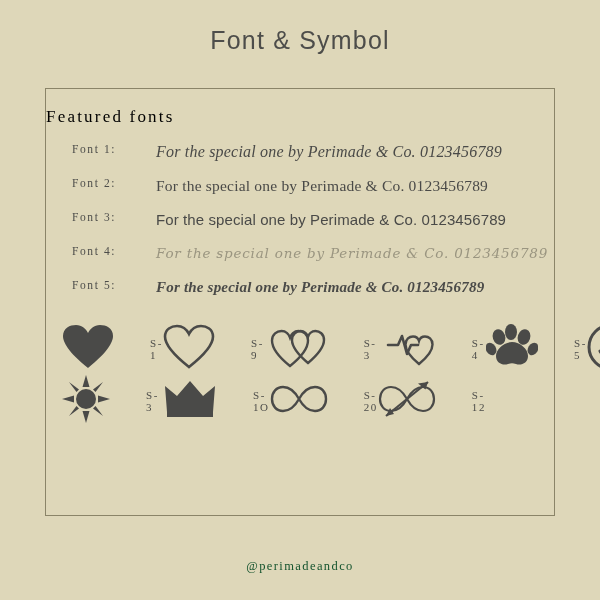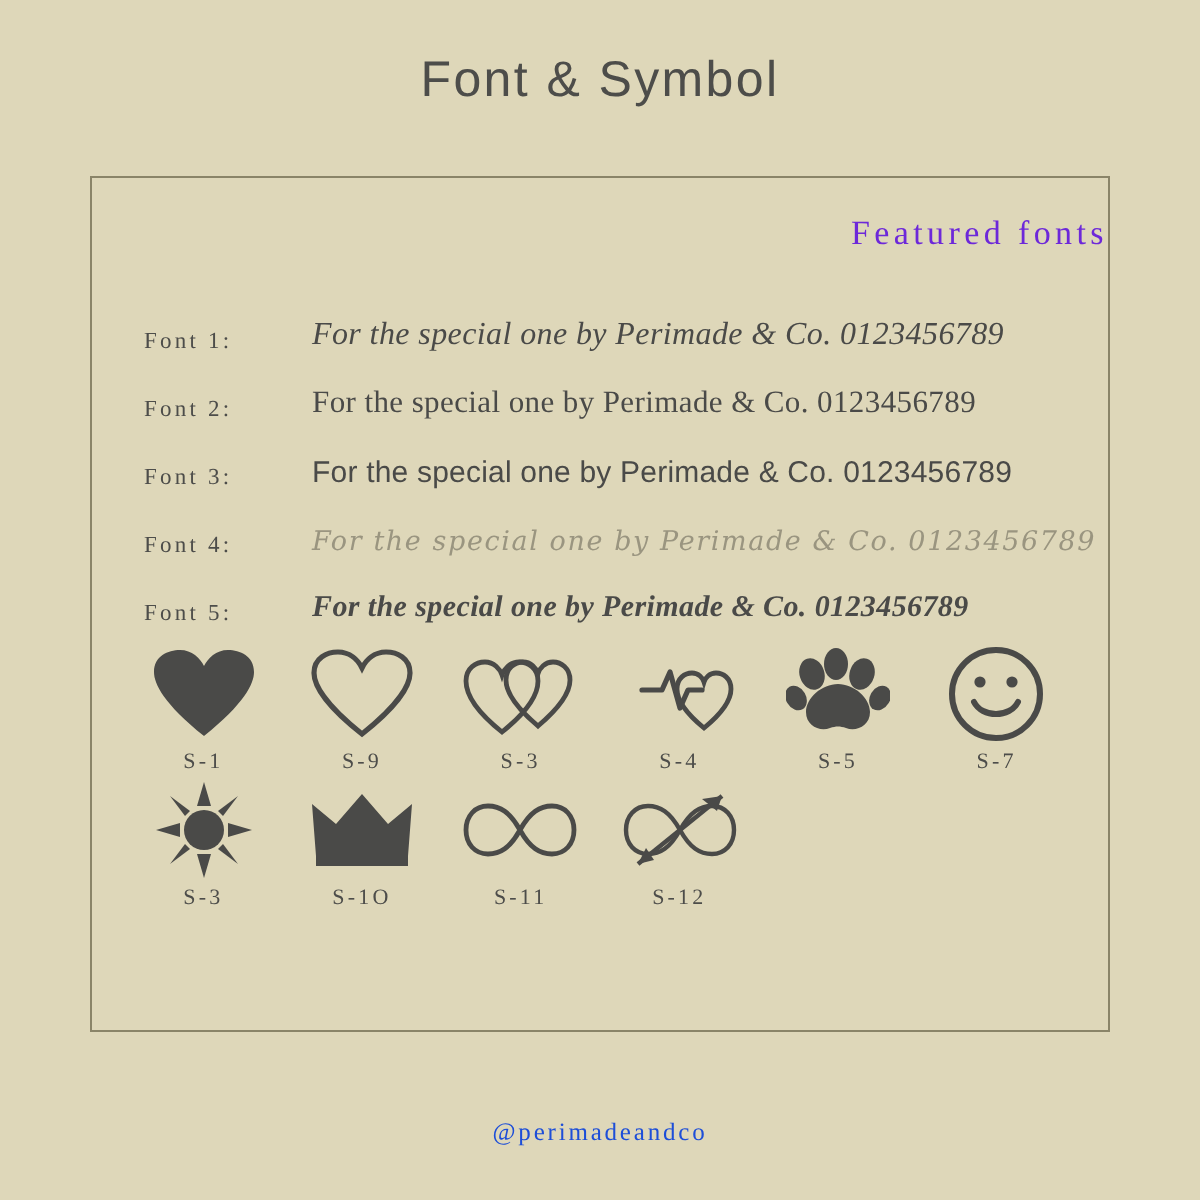--- a/index.html
+++ b/index.html
@@ -32,36 +32,36 @@
   .panel {
     position: absolute;
     left: 45px;
     top: 88px;
     width: 510px;
     height: 428px;
     border: 1px solid #8a8468;
     box-sizing: border-box;
   }
   .section-head {
-    text-align: right;
+    text-align: left;
     font-size: 17px;
     letter-spacing: 2.2px;
-    color: #6d28d9;
+    color: #000000;
     font-family: "Liberation Serif", serif;
   }
   .fonts-head {
     margin-top: 18px;
   }
   .font-rows {
     margin-top: 16px;
     padding: 0 26px;
   }
   .font-row {
     display: flex;
-    align-items: flex-end;
+    align-items: flex-start;
     height: 34px;
   }
   .font-label {
     width: 84px;
     font-size: 11.5px;
     letter-spacing: 1.6px;
     color: #4d4d4a;
     font-family: "Liberation Serif", serif;
     flex: none;
   }
@@ -81,23 +81,24 @@
   }
   .sym-grid {
     margin-top: 10px;
     padding: 0 16px;
     display: grid;
     grid-template-columns: repeat(6, 1fr);
     row-gap: 4px;
   }
   .sym-cell {
     display: flex;
-    flex-direction: column;
+    flex-direction: row;
     align-items: center;
     justify-content: flex-start;
+    gap: 36px;
   }
   .sym-art {
     height: 48px;
     display: flex;
     align-items: center;
     justify-content: center;
   }
   .sym-art svg { display: block; }
   .sym-label {
     font-size: 11px;
@@ -107,21 +108,21 @@
     margin-top: 4px;
   }
   .handle {
     position: absolute;
     left: 0;
     right: 0;
     bottom: 26px;
     text-align: center;
     font-size: 12.5px;
     letter-spacing: 1.4px;
-    color: #1d4ed8;
+    color: #14532d;
     font-family: "Liberation Serif", serif;
   }
 </style>
 </head>
 <body>
 
 <div class="page">
 
   <div class="title">Font &amp; Symbol</div>
 
@@ -249,21 +250,21 @@
         </div>
         <div class="sym-label">S-1O</div>
       </div>
 
       <div class="sym-cell">
         <div class="sym-art">
           <svg width="58" height="34" viewBox="0 0 58 34">
             <path d="M29 17 C 24 8, 19 5, 13 5 C 6.5 5, 2 10, 2 17 C 2 24, 6.5 29, 13 29 C 19 29, 24 26, 29 17 C 34 8, 39 5, 45 5 C 51.5 5, 56 10, 56 17 C 56 24, 51.5 29, 45 29 C 39 29, 34 26, 29 17 Z" fill="none" stroke="#4a4a48" stroke-width="2.4"></path>
           </svg>
         </div>
-        <div class="sym-label">S-11</div>
+        <div class="sym-label">S-20</div>
       </div>
 
       <div class="sym-cell">
         <div class="sym-art">
           <svg width="58" height="42" viewBox="0 0 58 42">
             <path d="M29 21 C 24 12, 19 9, 13 9 C 6.5 9, 2 14, 2 21 C 2 28, 6.5 33, 13 33 C 19 33, 24 30, 29 21 C 34 12, 39 9, 45 9 C 51.5 9, 56 14, 56 21 C 56 28, 51.5 33, 45 33 C 39 33, 34 30, 29 21 Z" fill="none" stroke="#4a4a48" stroke-width="2.2"></path>
             <path d="M8 38 L 50 4" fill="none" stroke="#4a4a48" stroke-width="2.2"></path>
             <path d="M50 4 L 40 5.5 L 47.5 11.5 Z" fill="#4a4a48"></path>
             <path d="M8 38 L 12 30 L 16 36 Z" fill="#4a4a48"></path>
           </svg>

